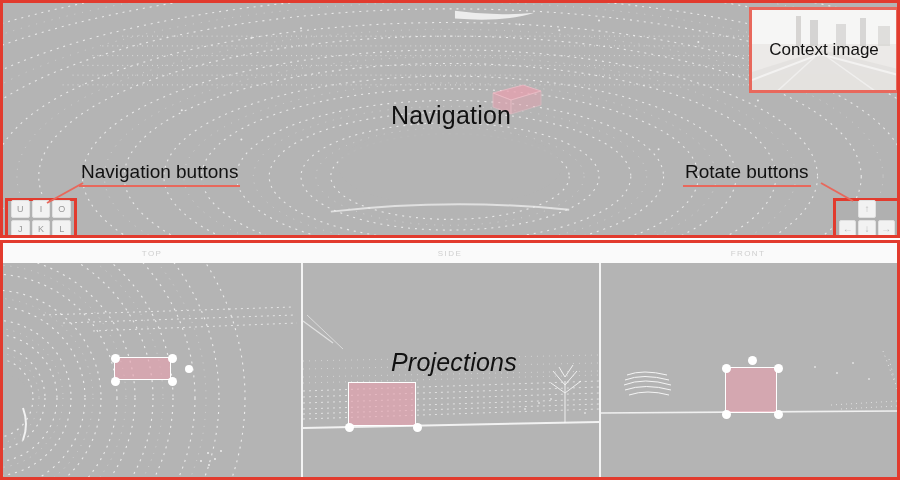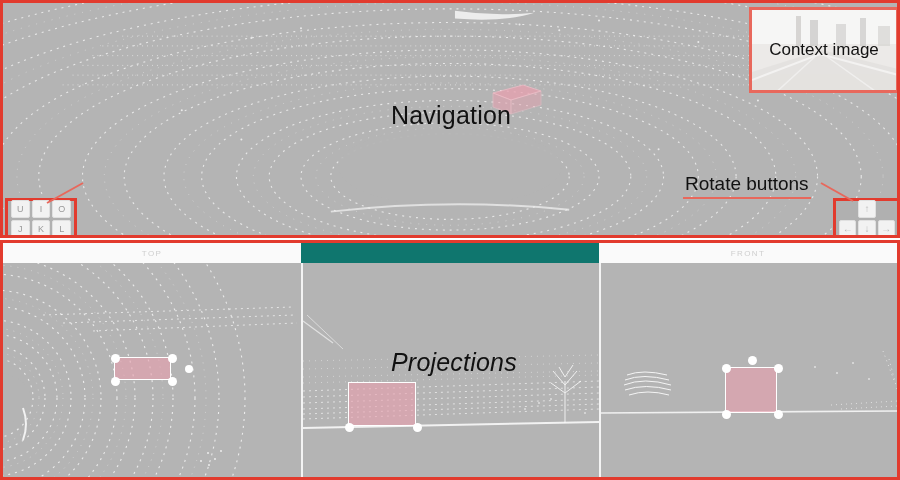--- a/index.html
+++ b/index.html
@@ -29,21 +29,21 @@
   #perspective-label{left:388px;top:98px;}
   #projections-label{left:388px;top:345px;}
 
   
   .callout{position:absolute;white-space:nowrap;}
   .callout .ctext{
     display:block;color:#111;font-size:19px;line-height:22px;
     padding:0 2px 2px 2px;border-bottom:2px solid #e8685c;
   }
   #callout-nav{left:76px;top:158px;}
-  #callout-rot{left:680px;top:158px;margin-top:12px;}
+  #callout-rot{left:680px;top:158px;}
   .leader{position:absolute;}
   .leader svg{display:block;overflow:visible;}
 
   
   .keybox{
     position:absolute;box-sizing:border-box;border:3px solid #e23b2e;
     background:#b0b0b0;display:flex;flex-direction:column;justify-content:center;
     gap:2px;padding:3px;
   }
   .keyrow{display:flex;gap:2px;justify-content:center;}
@@ -212,40 +212,44 @@
         <div class="key">↑</div>
         <div class="key blank"></div>
       </div>
       <div class="keyrow">
         <div class="key">←</div>
         <div class="key">↓</div>
         <div class="key">→</div>
       </div>
     </div>
 
+    <div class="callout" id="callout-nav">
+      <span class="ctext">Navigation buttons</span>
+    </div>
     <div class="leader" style="left:40px;top:180px;">
       <svg width="44" height="22" viewBox="0 0 44 22">
         <path d="M40 0 L4 20" stroke="#e8685c" stroke-width="2" fill="none"></path>
       </svg>
     </div>
 
     <div class="callout" id="callout-rot">
       <span class="ctext">Rotate buttons</span>
     </div>
     <div class="leader" style="left:816px;top:180px;">
       <svg width="40" height="22" viewBox="0 0 40 22">
         <path d="M2 0 L34 18" stroke="#e8685c" stroke-width="2" fill="none"></path>
       </svg>
     </div>
   </div>
 
   <div class="panel" id="projections">
     <div id="proj-inner">
 
       <div class="proj-head" style="left:0;width:298px;">TOP</div>
+      <div class="proj-head" style="left:298px;width:298px;">SIDE</div>
       <div class="proj-head" style="left:596px;width:298px;">FRONT</div>
 
       <div class="proj-body" style="left:0;width:298px;">
         <svg width="298" height="217" viewBox="0 0 298 217" preserveAspectRatio="none">
           <rect x="0" y="0" width="298" height="217" fill="#b4b4b4"></rect>
           <g stroke="#f2f2f2" fill="none" stroke-width="1.1" stroke-dasharray="2 5" opacity="0.9">
             <circle cx="-10" cy="135" r="40"></circle>
             <circle cx="-10" cy="135" r="52"></circle>
             <circle cx="-10" cy="135" r="64"></circle>
             <circle cx="-10" cy="135" r="78"></circle>

